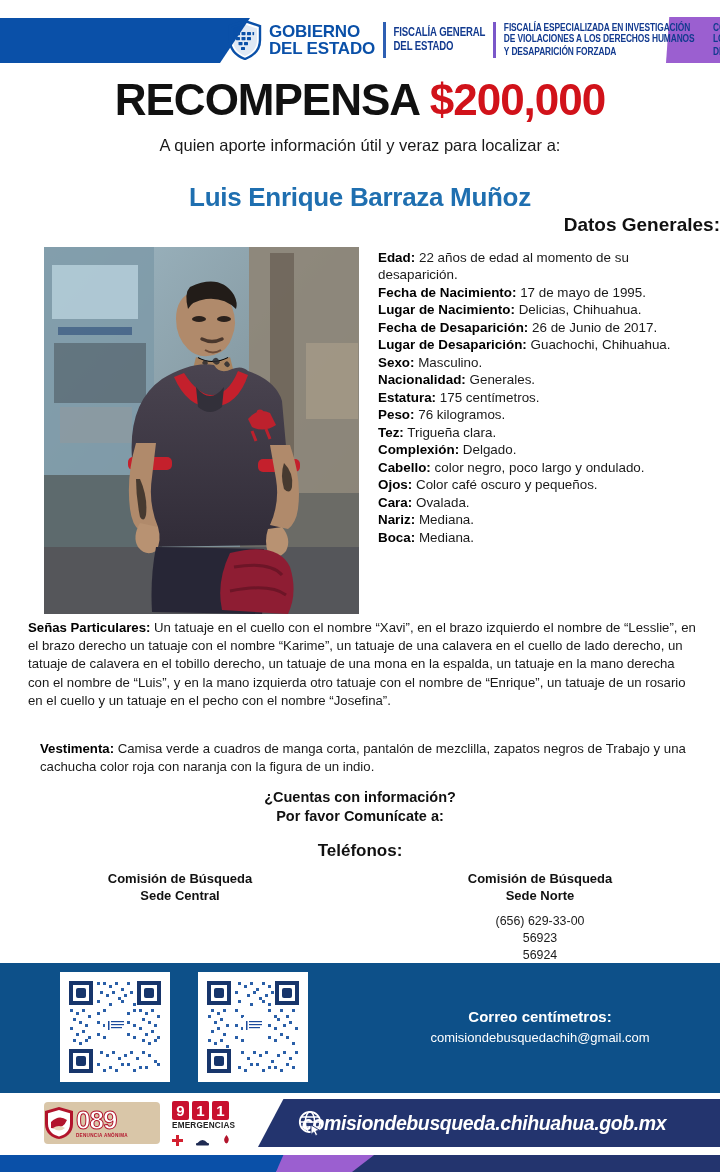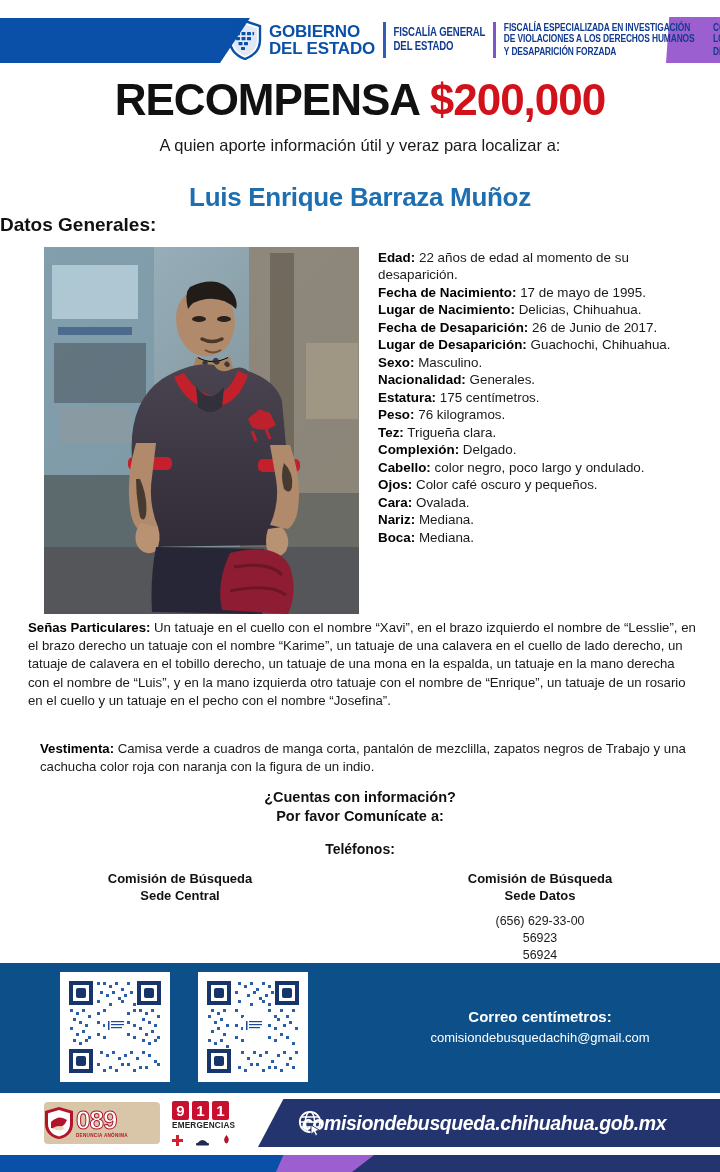--- a/index.html
+++ b/index.html
@@ -51,21 +51,21 @@
   .reward .amount{ color:#d1121a; }
   .subtitle{
     position:absolute; left:0; top:136px; width:720px; text-align:center;
     font-size:16.5px; color:#1a1a1a;
   }
   .person-name{
     position:absolute; left:0; top:182px; width:720px; text-align:center;
     font-size:26px; font-weight:bold; color:#1f6fb0; letter-spacing:-0.3px;
   }
   .datos-gen{
-    position:absolute; left:0; top:214px; width:720px; text-align:left;
+    position:absolute; left:0; top:214px; width:720px; text-align:right;
     font-size:19px; font-weight:bold; color:#111;
   }
 
   
   .photo{
     position:absolute; left:44px; top:247px; width:315px; height:367px;
     overflow:hidden; background:#6d6a62;
   }
   .photo svg{ display:block; }
 
@@ -92,21 +92,21 @@
   .cuentas{
     position:absolute; left:0; top:789px; width:720px; text-align:center;
     font-size:14.5px; font-weight:bold;
   }
   .comunicate{
     position:absolute; left:0; top:808px; width:720px; text-align:center;
     font-size:14.5px; font-weight:bold;
   }
   .telefonos{
     position:absolute; left:0; top:841px; width:720px; text-align:center;
-    font-size:14px; font-weight:bold;
+    font-size:17px; font-weight:bold;
   }
   .contacts{
     position:absolute; left:0; top:871px; width:720px;
     display:flex;
   }
   .contact{ width:50%; text-align:center; }
   .contact .cname{ font-size:13px; font-weight:bold; line-height:1.28; }
   .contact .cnums{ font-size:12.4px; line-height:1.38; margin-top:9px; color:#1a1a1a; }
 
   
@@ -340,21 +340,21 @@
 <div class="contacts">
   <div class="contact">
     <div class="cname">
       <div>Comisión  de Búsqueda</div>
       <div>Sede Central</div>
     </div>
   </div>
   <div class="contact">
     <div class="cname">
       <div>Comisión  de Búsqueda</div>
-      <div>Sede Datos</div>
+      <div>Sede Norte</div>
     </div>
     <div class="cnums">
       <div>(656) 629-33-00</div>
       <div>56923</div>
       <div>56924</div>
     </div>
   </div>
 </div>
 
 <div class="bluepanel"></div>

